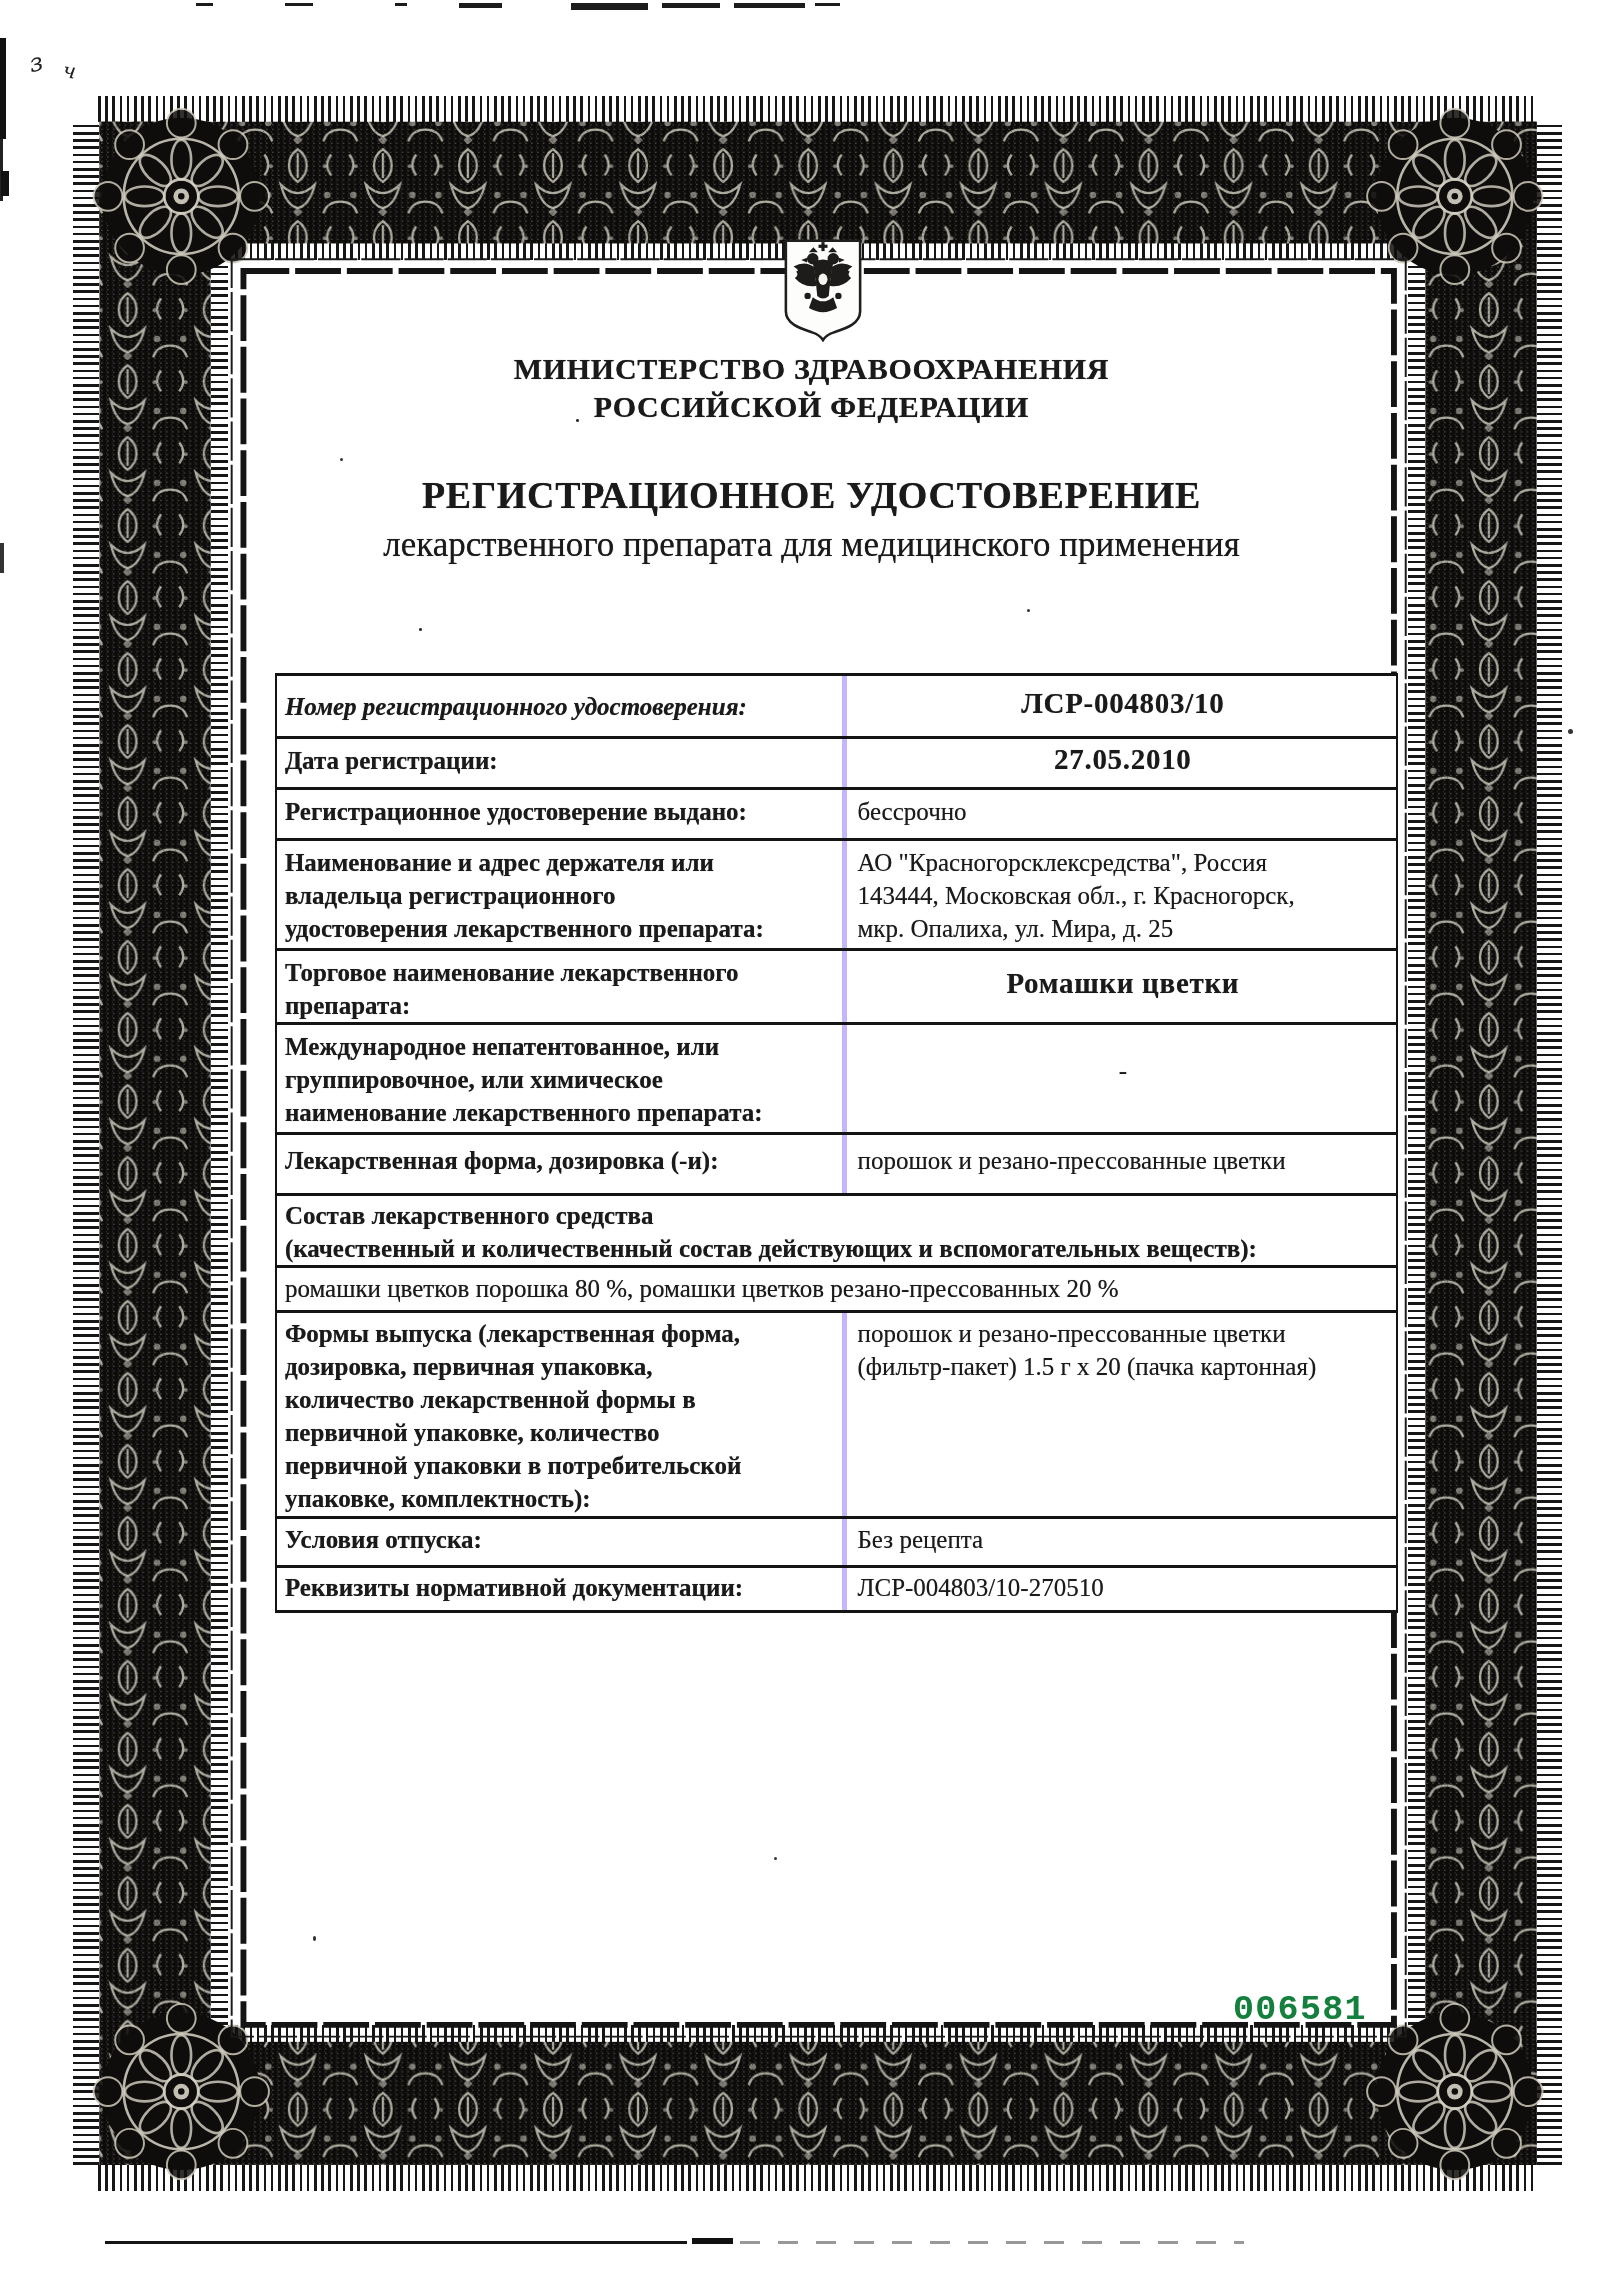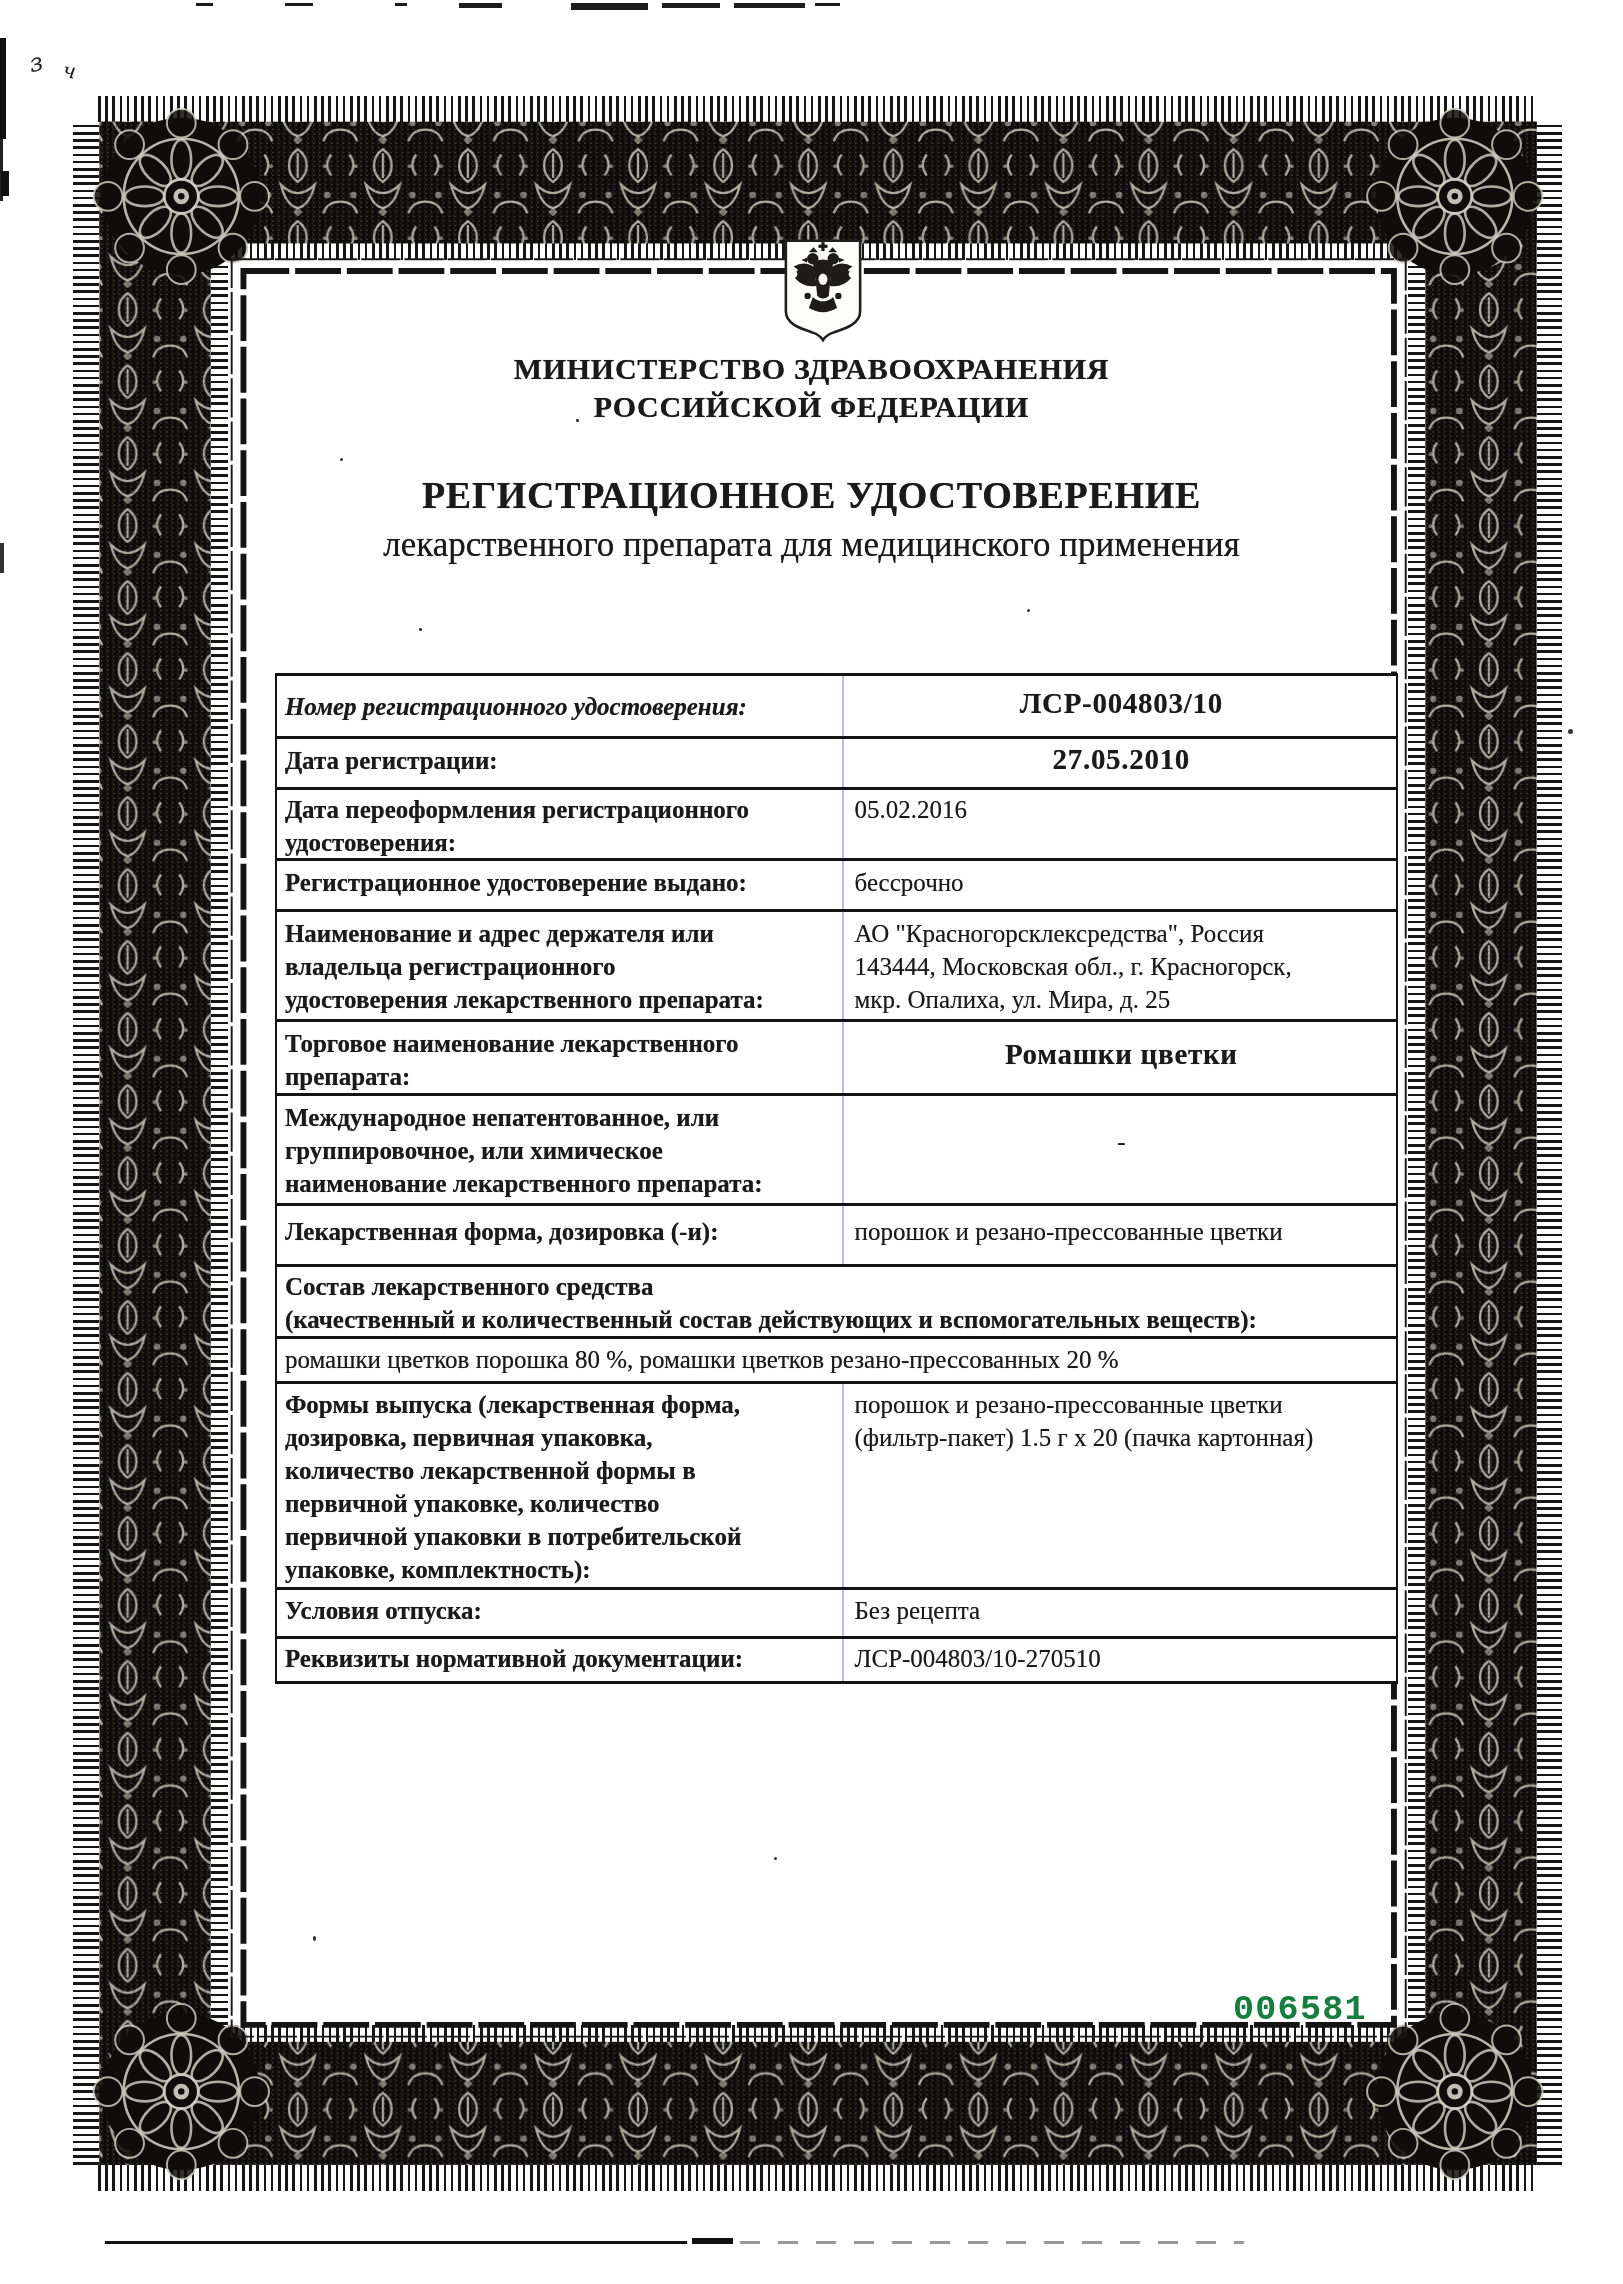--- a/index.html
+++ b/index.html
@@ -28,21 +28,21 @@
   .arms{position:absolute;left:780px;top:237px;width:86px;height:105px;}
   
   .tbl{position:absolute;left:275px;top:673px;width:1119px;
     border:2px solid #141414;border-top-width:3.9px;border-bottom-width:3.9px;
     background:#fff;}
   .row{position:relative;display:flex;border-top:3.3px solid #141414;}
   .row.first{border-top:none;}
   .c1{width:565px;flex:none;box-sizing:border-box;padding:5.2px 9.2px 0 7.9px;
     font-weight:bold;font-size:25px;line-height:33px;white-space:pre-line;
     text-shadow:0 0 0.7px rgba(0,0,0,.6);}
-  .c2{flex:1;box-sizing:border-box;border-left:2px solid #c4b5fd;
+  .c2{flex:1;box-sizing:border-box;border-left:5px solid #c4b5fd;
     padding:5.2px 7.9px 0 10.5px;font-size:25px;line-height:33px;white-space:pre-line;
     text-shadow:0 0 0.7px rgba(0,0,0,.5);}
   .row.full .c1{width:100%;}
   .c1.normal{font-weight:normal;}
   .c2.vc{text-align:center;font-weight:bold;font-size:29px;letter-spacing:0.7px;}
   .c2.vdash{text-align:center;padding-top:29px;}
   .pt16{padding-top:10.5px;}.pt22{padding-top:14.4px;font-style:italic;}.pt24{padding-top:15.7px;}
   .pt14{padding-top:9.2px;}.pt4{padding-top:2.6px;}.pt6{padding-top:3.9px;}
   
   .serial{position:absolute;left:1233px;top:1990px;
@@ -202,25 +202,20 @@
 
   <div class="tbl">
     <div class="row first" style="height:60px;">
       <div class="c1 pt22">Номер регистрационного удостоверения:</div>
       <div class="c2 vc pt16">ЛСР-004803/10</div>
     </div>
     <div class="row" style="height:48px;">
       <div class="c1">Дата регистрации:</div>
       <div class="c2 vc pt6">27.05.2010</div>
     </div>
-    <div class="row" style="height:68px;">
-      <div class="c1 pt4">Дата переоформления регистрационного
-удостоверения:</div>
-      <div class="c2 pt4">05.02.2016</div>
-    </div>
     <div class="row" style="height:48px;">
       <div class="c1">Регистрационное удостоверение выдано:</div>
       <div class="c2">бессрочно</div>
     </div>
     <div class="row" style="height:107px;">
       <div class="c1">Наименование и адрес держателя или
 владельца регистрационного
 удостоверения лекарственного препарата:</div>
       <div class="c2">АО "Красногорсклексредства", Россия
 143444, Московская обл., г. Красногорск,

